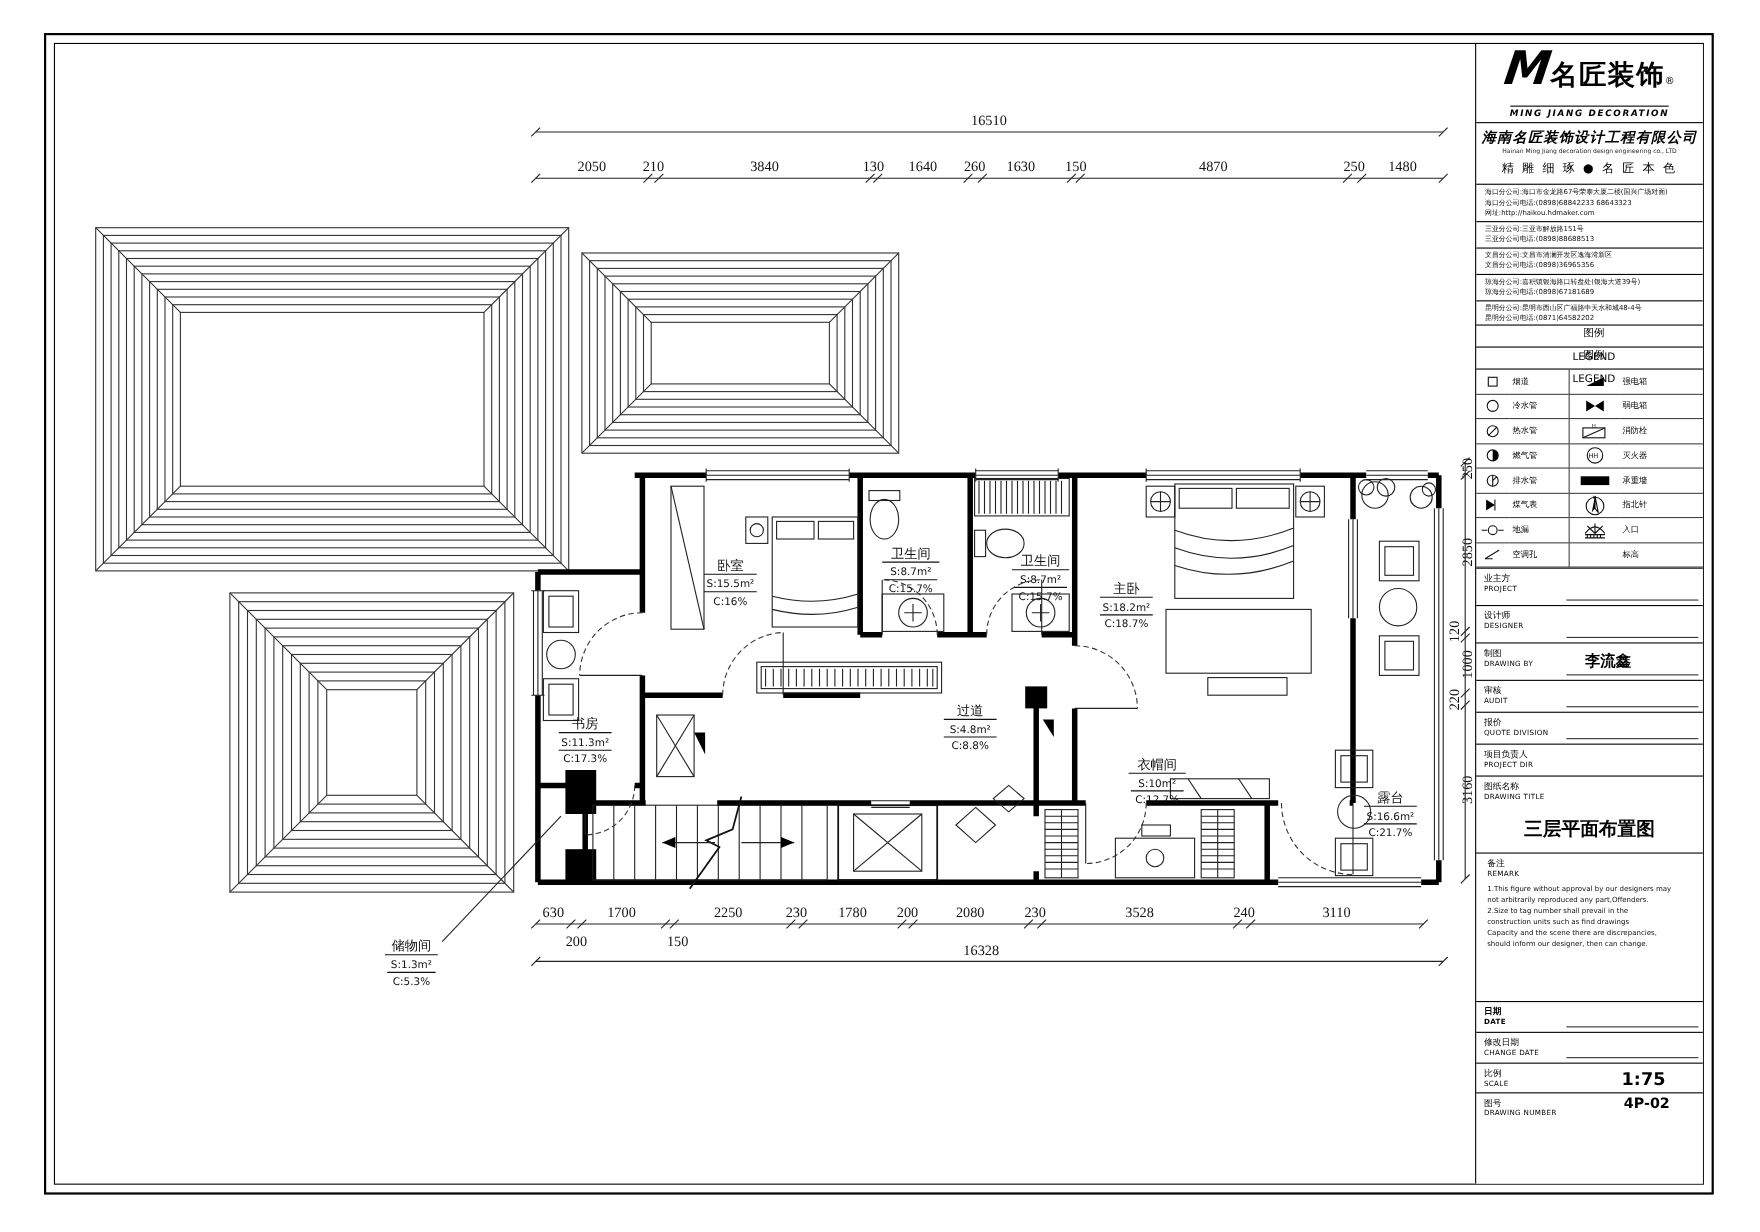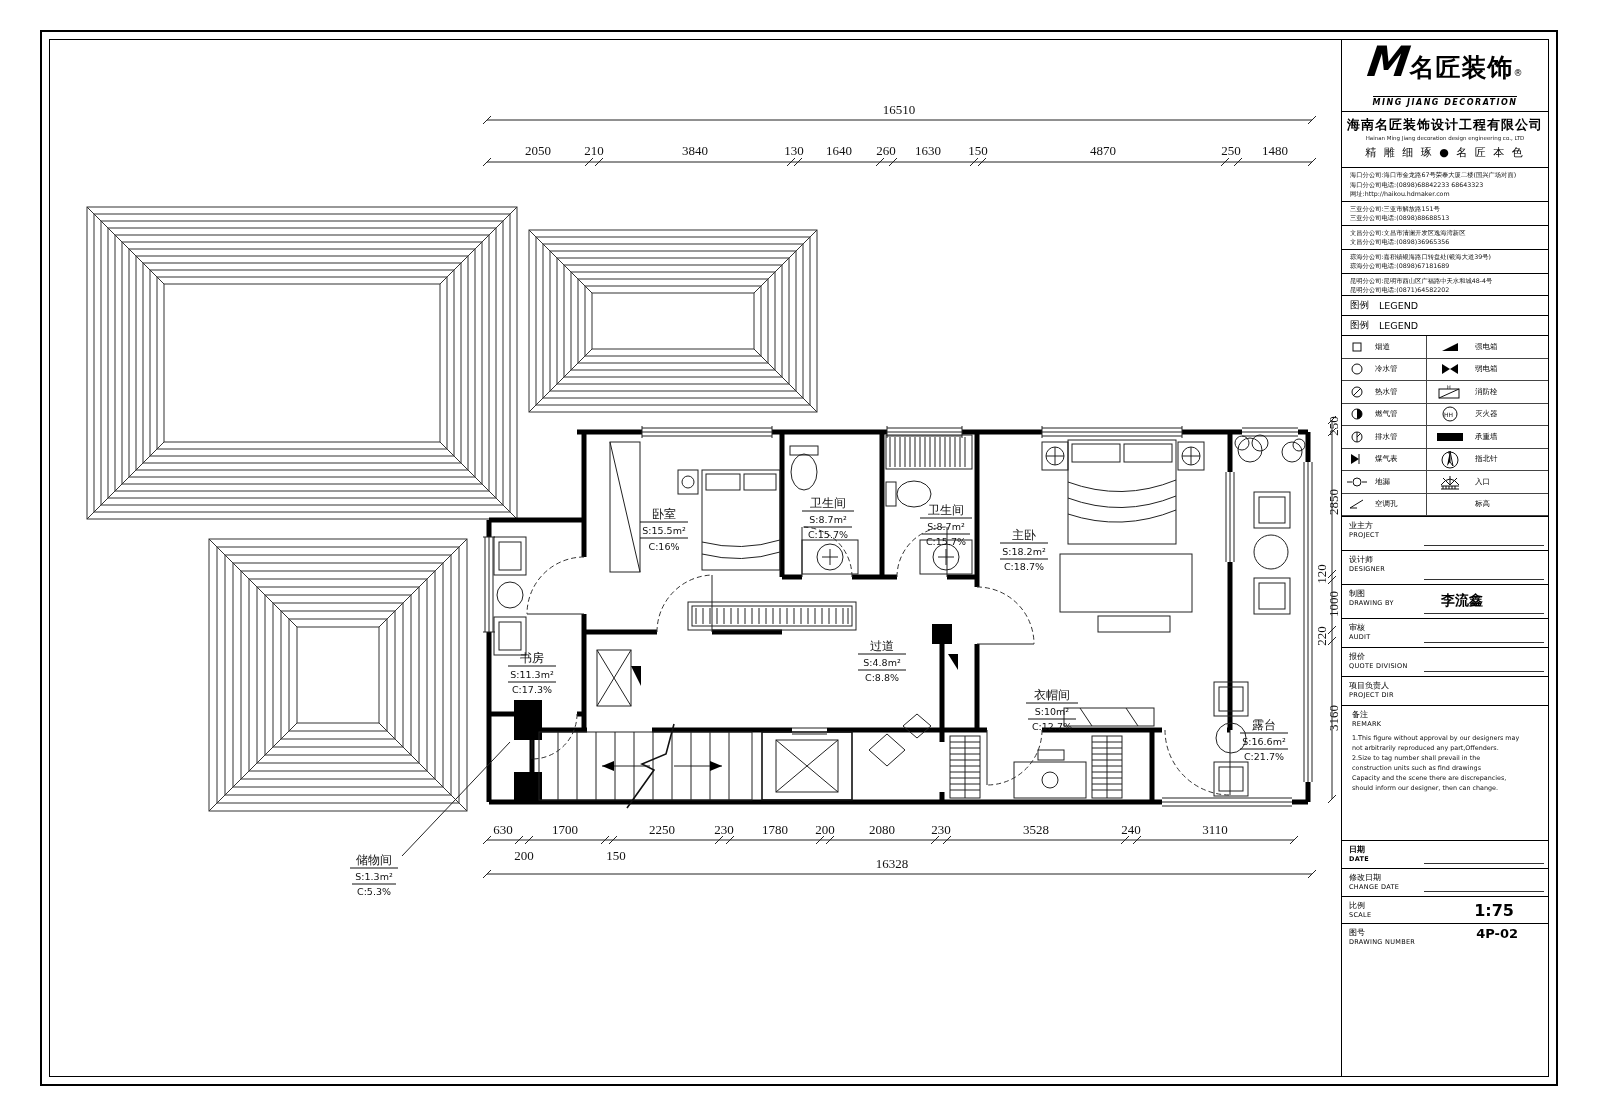--- a/index.html
+++ b/index.html
@@ -10,27 +10,27 @@
   
   #tb{position:absolute;top:0;right:0;width:206px;height:100%;border-left:1.5px solid #000;background:#fff;display:flex;flex-direction:column;font-family:"DejaVu Sans",sans-serif;color:#000;}
   .tb-sec{border-bottom:1px solid #000;box-sizing:border-box;flex:none;}
   .logo-box{height:72px;display:flex;flex-direction:column;align-items:center;justify-content:center;}
   .logo-row{display:flex;align-items:baseline;}
   .logo-m{font-size:42px;font-weight:bold;font-style:italic;line-height:34px;transform:skewX(-8deg);}
   .logo-cn{font-size:25px;font-weight:bold;letter-spacing:1px;}
   .logo-reg{font-size:9px;vertical-align:super;}
   .logo-en{font-size:8px;font-weight:bold;font-style:italic;letter-spacing:1.5px;border-top:1.5px solid #000;margin-top:12px;padding-top:1px;}
   .company-box{height:56px;text-align:center;padding-top:4px;}
-  .company-cn{font-size:13px;font-weight:bold;letter-spacing:1px;}
+  .company-cn{font-size:13px;font-weight:bold;letter-spacing:1px;font-style:italic;}
   .company-en{font-size:5.5px;color:#222;margin-top:1px;}
   .company-slogan{font-size:11px;letter-spacing:2px;margin-top:4px;}
   .branches{font-size:6.3px;line-height:9.5px;color:#111;}
   .branch-g{padding:2px 4px 2px 8px;border-bottom:1px solid #000;}
   .branch-g:last-child{border-bottom:none;}
-  .lg-head{height:20px;font-size:9.5px;display:flex;align-items:center;gap:10px;padding-left:8px;}
+  .lg-head{height:20px;font-size:9.5px;display:flex;align-items:center;gap:10px;padding-left:8px;flex-direction:column;}
   .legend{display:grid;grid-template-columns:30px 54px 46px 1fr;}
   .lg-cell{height:22.5px;display:flex;align-items:center;justify-content:center;border-bottom:1px solid #444;box-sizing:border-box;font-size:7.5px;text-align:center;}
   .lg-cell.lbl{justify-content:flex-start;padding-left:3px;}
   .lg-cell.c3{border-left:1px solid #444;}
   .fld{padding:3px 0 0 7px;position:relative;}
   .fld-cn{font-size:8px;}
   .fld-en{font-size:6.5px;letter-spacing:.3px;}
   .fld-val{position:absolute;font-weight:bold;}
   .fld-line{position:absolute;left:40%;right:4px;bottom:4px;border-bottom:1px solid #333;}
   .remark-lines{font-size:6.4px;line-height:10px;padding:1px 2px 0 10px;color:#111;}
@@ -620,20 +620,25 @@
      <div class="tb-sec fld" style="height:29px;">
        <div class="fld-cn">报价</div>
        <div class="fld-en">QUOTE DIVISION</div>
        <div class="fld-line"></div>
      </div>
      <div class="tb-sec fld" style="height:29px;">
        <div class="fld-cn">项目负责人</div>
        <div class="fld-en">PROJECT DIR</div>
      </div>
 
+     <div class="tb-sec fld" style="height:70px;">
+       <div class="fld-cn">图纸名称</div>
+       <div class="fld-en">DRAWING TITLE</div>
+       <div class="fld-val" style="left:0;right:0;top:36px;text-align:center;font-size:17px;">三层平面布置图</div>
+     </div>
 
      <div class="tb-sec" style="height:135px;padding-top:3px;">
        <div style="padding-left:10px;">
          <div class="fld-cn">备注</div>
          <div class="fld-en">REMARK</div>
        </div>
        <div class="remark-lines remark-en">
          <div>1.This figure without approval by our designers may</div>
          <div>  not arbitrarily reproduced any part,Offenders.</div>
          <div>2.Size to tag number shall prevail in the</div>

